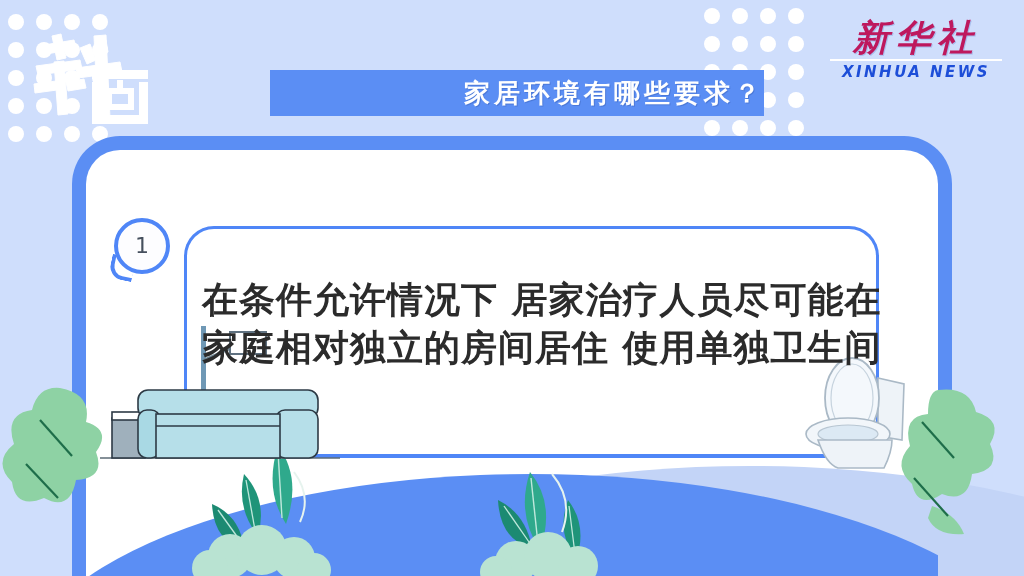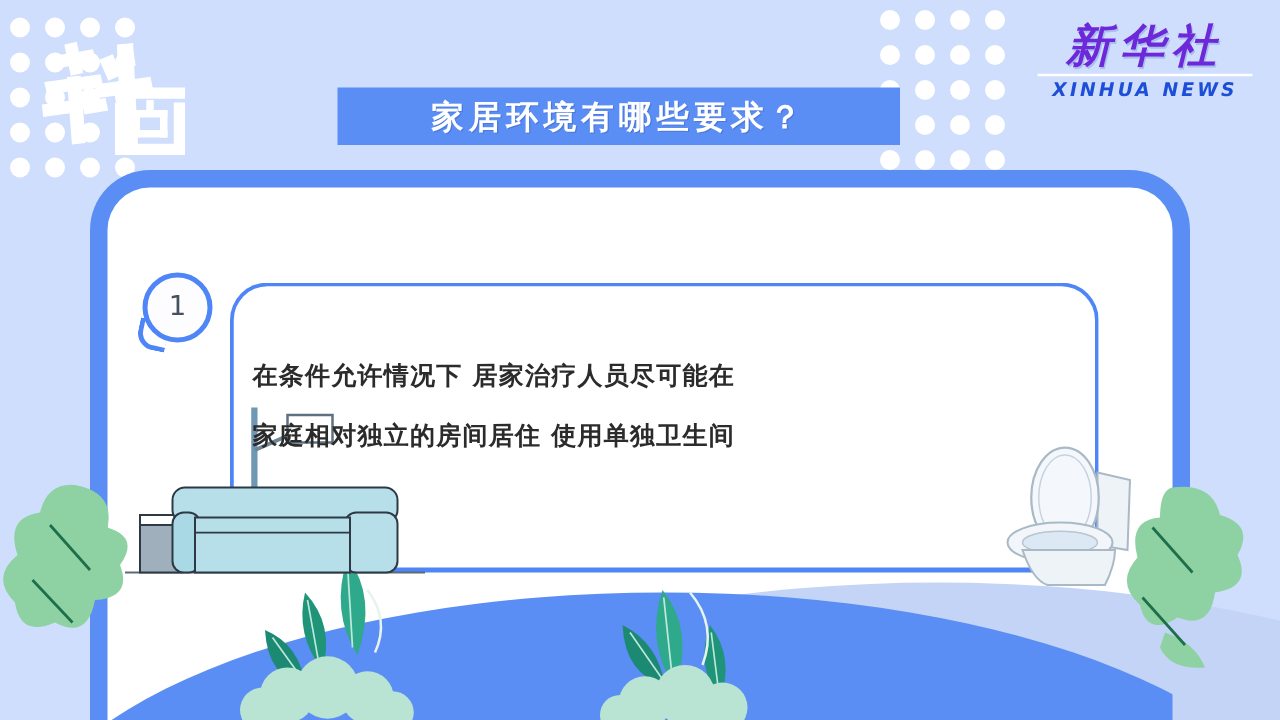--- a/index.html
+++ b/index.html
@@ -15,33 +15,33 @@
   .dots{position:absolute;display:grid;gap:12px;}
   .dots span{display:block;width:16px;height:16px;border-radius:50%;background:#ffffff;}
   #dots-left{left:8px;top:14px;grid-template-columns:repeat(4,16px);grid-template-rows:repeat(5,16px);}
   #dots-right{left:704px;top:8px;grid-template-columns:repeat(4,16px);grid-template-rows:repeat(5,16px);}
 
   
   #brand-logo{position:absolute;left:30px;top:18px;width:125px;height:110px;}
   #xinhua-logo{position:absolute;right:18px;top:18px;width:180px;height:62px;text-align:center;}
   #xinhua-cn{
     font-family:"DejaVu Sans","Liberation Sans",sans-serif;
-    font-size:36px;font-weight:bold;color:#6d28d9;letter-spacing:6px;
+    font-size:36px;font-weight:bold;color:#be185d;letter-spacing:6px;
     line-height:40px;font-style:italic;
     text-shadow:1px 1px 0 rgba(120,150,220,.45);
   }
   #xinhua-rule{height:2px;background:#ffffff;margin:1px 4px 2px 4px;}
   #xinhua-en{
     font-size:15px;font-weight:bold;font-style:italic;color:#1d4ed8;letter-spacing:2.5px;
   }
 
   
   #title-banner{
     position:absolute;left:270px;top:70px;width:450px;height:46px;
-    background:#5b8ef4;display:flex;align-items:center;justify-content:center;
+    background:#5b8ef4;display:flex;align-items:center;justify-content:flex-end;padding-left:44px;
   }
   #title-text{
     color:#ffffff;font-size:26px;font-weight:bold;letter-spacing:4px;
     text-shadow:1px 1px 0 rgba(60,100,190,.5);
   }
 
   
   #main-card{
     position:absolute;left:72px;top:136px;width:880px;height:440px;
     background:#ffffff;border:14px solid #5b8ef4;border-bottom:none;
@@ -72,21 +72,21 @@
     box-sizing:border-box;z-index:3;
   }
   #speech-frame::after{
     content:"";position:absolute;left:-3.5px;bottom:-3.5px;width:calc(100% + 7px);height:3.5px;
     background:#4f86f7;
   }
 
   
   #body-text{
     position:absolute;left:188px;top:262px;width:660px;z-index:5;
-    color:#2b2b2b;font-size:20px;line-height:48px;letter-spacing:1px;
+    color:#2b2b2b;font-size:36px;line-height:48px;letter-spacing:1px;
     font-weight:bold;text-align:left;white-space:pre-line;
   }
 
   
   #floor-lamp{position:absolute;left:160px;top:310px;width:70px;height:130px;z-index:4;}
 
   
   #sofa-group{position:absolute;left:100px;top:368px;width:240px;height:78px;z-index:4;}
 
   

